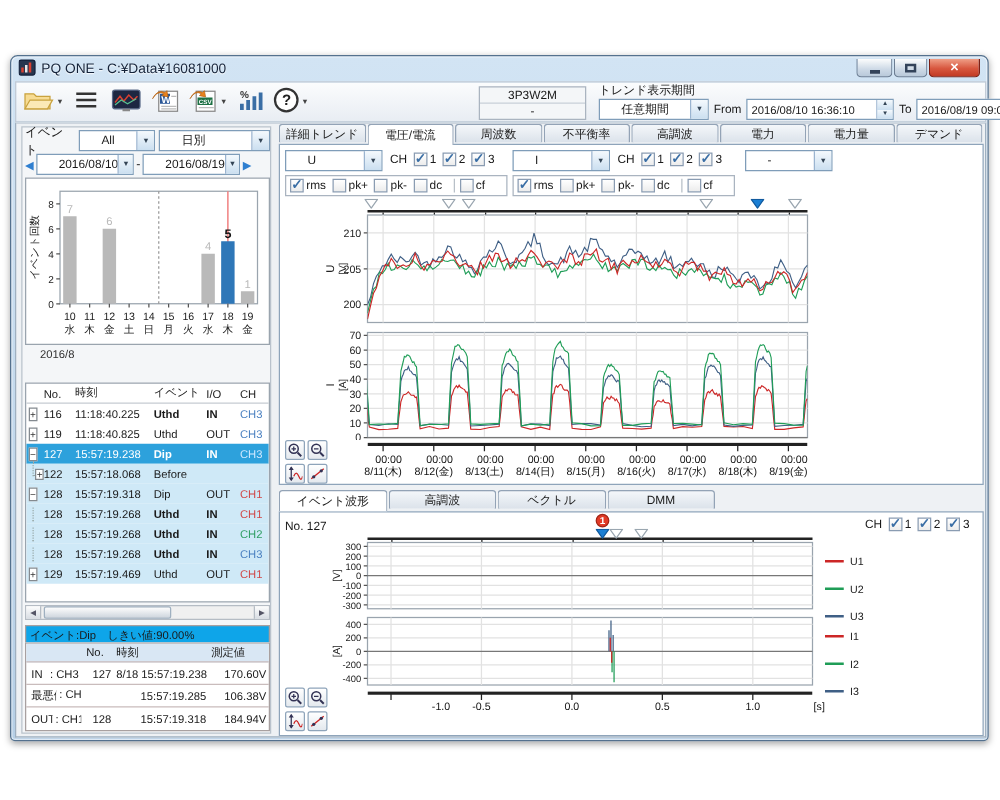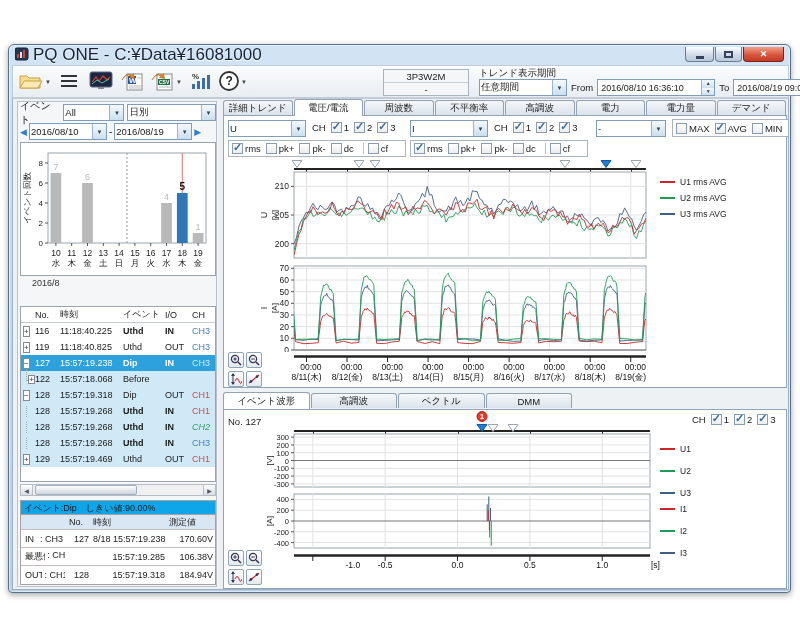--- a/index.html
+++ b/index.html
@@ -1,36 +1,36 @@
 <!DOCTYPE html>
 <html><head>
 <meta charset="utf-8">
 <style>
 *{margin:0;padding:0;box-sizing:border-box}
 html,body{width:800px;height:640px}
 body{font-family:"Liberation Sans",sans-serif;background:#fff;position:relative;font-size:10px;color:#1a1a1a;overflow:hidden}
 .window{position:absolute;left:8px;top:44px;width:783px;height:549px;border:1px solid #54718e;border-radius:6px 6px 4px 4px;background:linear-gradient(#d2e4f4,#b6cfe6);box-shadow:0 2px 6px rgba(0,0,0,.35),inset 0 0 0 1px rgba(255,255,255,.55)}
 .titlebar{position:absolute;left:0;top:0;right:0;height:20px;display:flex;align-items:center;padding:2px 6px;gap:4px}
-.title{font-size:17px;color:#15233a;text-shadow:0 1px 1px #fff}
+.title{font-size:11px;color:#15233a;text-shadow:0 1px 1px #fff}
 .winbtns{margin-left:auto;display:flex;gap:1px;align-self:flex-start}
 .wb{height:15px;border:1px solid #6c7d92;border-top:none;border-radius:0 0 4px 4px;display:flex;align-items:center;justify-content:center;font-size:9px;color:#33435a;background:linear-gradient(#fdfdfd,#cdd9e6 60%,#b9c9da);cursor:pointer}
 .wb.min{width:29px}.wb.max{width:27px}
 .wb.close{width:41px;background:linear-gradient(#f0a088,#d8573f 55%,#c13a24);border-color:#7e2014;color:#fff;font-weight:bold}
 .minglyph{width:8px;height:3px;background:#33435a;margin-top:6px}
 .maxglyph{width:9px;height:7px;border:2px solid #33435a}
 .toolbar{position:absolute;left:3px;top:20px;width:777px;height:33px;background:linear-gradient(#fbfcfd,#e8edf3);border:1px solid #c2cbd6;display:flex;align-items:center;padding:2px 4px;gap:3px}
 .tbtn{height:27px;min-width:30px;display:flex;align-items:center;justify-content:center;border:1px solid transparent;border-radius:2px;cursor:pointer;gap:1px}
 .caret-s{font-size:6px;color:#444}
 .wiringbox{position:absolute;left:370px;top:3px;width:86px;height:27px;border:1px solid #aab4c0;background:#f4f6f8;text-align:center}
 .wiringbox div{height:13px;line-height:13px;border-bottom:1px solid #c8d0d8;font-size:9.5px}
 .wiringbox div:last-child{border-bottom:none}
 .period{position:absolute;left:466px;top:0;display:flex;flex-direction:column}
 .plabel{font-size:9.5px;height:13px;line-height:13px}
 .prow{display:flex;align-items:center;gap:4px}
-.dd{border:1px solid #7f9db9;background:#fff;height:17px;display:flex;align-items:center;font-size:9.5px;padding-left:1px;cursor:pointer}
+.dd{border:1px solid #7f9db9;background:#fff;height:17px;display:flex;align-items:center;font-size:9.5px;padding-left:17px;cursor:pointer}
 .dd .caret{margin-left:auto;width:14px;height:15px;background:linear-gradient(#f4f9fd,#cbdff0);border-left:1px solid #9ab4d0;display:flex;align-items:center;justify-content:center;font-size:6px;color:#345}
 .spin{border:1px solid #7f9db9;background:#fff;height:17px;display:flex;align-items:center;font-size:9px;padding-left:3px;cursor:text}
 .spin .ud{margin-left:auto;width:13px;height:15px;display:flex;flex-direction:column;border-left:1px solid #9ab4d0}
 .spin .ud span{flex:1;font-size:5px;line-height:7px;text-align:center;background:linear-gradient(#f4f9fd,#cbdff0);color:#345}
 .client{position:absolute;left:3px;top:53px;width:777px;height:492px;background:#eef1f4;border:1px solid #9fb0c0;border-top:1px solid #c2cbd6;overflow:hidden}
 
 .leftpanel{position:absolute;left:4px;top:2px;width:200px;height:486px;background:#f4f6f8;border:1px solid #b9c2cc}
 .lp-row1{position:absolute;left:2px;top:2px;width:196px;height:17px;display:flex;align-items:center;gap:3px}
 .lp-row2{position:absolute;left:2px;top:21px;width:196px;height:17px;display:flex;align-items:center;gap:2px}
 .navarrow{color:#2f7fd0;font-size:9px;cursor:pointer}
@@ -53,21 +53,21 @@
 .hs-thumb{position:absolute;left:2px;top:0;width:60%;height:100%;background:linear-gradient(#fdfdfd,#cfd6de);border:1px solid #9fb0c0;border-radius:2px;cursor:pointer}
 .dtitle{position:absolute;left:2px;top:398px;width:196px;height:14px;border:1px solid #a8a0a0;border-bottom:none;background:#0ea5e9;font-size:9px;padding:1px 3px}
 .dtable{position:absolute;left:2px;top:412px;width:196px;background:#fff;border:1px solid #a8a0a0;font-size:9px}
 .drow{display:grid;grid-template-columns:46px 24px 76px 48px;border-bottom:1px solid #c9bcbc;height:18px;align-items:center}
 .drow:last-child{border-bottom:none}
 .drow.header{background:#d9e7f4;height:15px}
 .drow span{padding:0 2px;overflow:hidden;white-space:nowrap}
 .drow .num{text-align:right}
 .dlabel{display:flex;justify-content:space-between}
 
-.tabstrip{position:absolute;display:flex;align-items:center;height:17px}
+.tabstrip{position:absolute;display:flex;align-items:flex-start;height:17px}
 .tab{height:15px;flex:1;display:flex;align-items:center;justify-content:center;font-size:9.5px;border:1px solid #93a3b6;border-bottom:none;border-radius:3px 3px 0 0;background:linear-gradient(#f4f7fa,#dbe2ea);margin-right:1px;cursor:pointer;white-space:nowrap;padding:0 4px}
 .tab.active{height:17px;background:#fff;z-index:3}
 .panelbox{position:absolute;background:#fff;border:1px solid #8ea4ba}
 .cb{width:11px;height:11px;border:1px solid #8a9cb2;background:linear-gradient(#fff,#ececec);display:inline-block;position:relative;vertical-align:middle;cursor:pointer}
 .cb.on::after{content:"✓";position:absolute;left:0px;top:-3px;font-size:11px;font-weight:bold;color:#3a6ea5}
 .cblab{font-size:9.5px;margin:0 5px 0 2px;vertical-align:middle}
 .grp{position:absolute;border:1px solid #aab4c0;display:flex;align-items:center;padding:0 3px;background:#fff}
 .vdiv{width:1px;height:11px;background:#b8c0c8;margin:0 4px}
 .chgrp{position:absolute;display:flex;align-items:center}
 .legend{position:absolute;display:flex;flex-direction:column;gap:0}
@@ -345,21 +345,21 @@
             <span style="font-weight: bold;">Uthd</span>
             <span style="font-weight: bold;">IN</span>
             <span style="color: rgb(208, 72, 72);">CH1</span>
           </div>
           <div class="evrow hl">
             <span><span class="treeline"></span></span>
             <span>128</span>
             <span class="c-time">15:57:19.268</span>
             <span style="font-weight: bold;">Uthd</span>
             <span style="font-weight: bold;">IN</span>
-            <span style="color: rgb(47, 158, 99); font-style: italic;">CH2</span>
+            <span style="color: rgb(47, 158, 99);">CH2</span>
           </div>
           <div class="evrow hl">
             <span><span class="treeline"></span></span>
             <span>128</span>
             <span class="c-time">15:57:19.268</span>
             <span style="font-weight: bold;">Uthd</span>
             <span style="font-weight: bold;">IN</span>
             <span style="color: rgb(74, 128, 192);">CH3</span>
           </div>
           <div class="evrow hl">
@@ -449,28 +449,20 @@
           <span class="cb on"></span>
           <span class="cblab">1</span>
           <span class="cb on"></span>
           <span class="cblab">2</span>
           <span class="cb on"></span>
           <span class="cblab">3</span>
         </span>
       <span class="dd" style="position:absolute;left:372px;top:4px;width:70px">
           <span>-</span>
           <span class="caret">▼</span>
-        </span>
-      <span class="grp" id="trend-stats" style="left:448px;top:3px;height:18px">
-          <span class="cb"></span>
-          <span class="cblab">MAX</span>
-          <span class="cb on"></span>
-          <span class="cblab">AVG</span>
-          <span class="cb"></span>
-          <span class="cblab">MIN</span>
         </span>
       <span class="grp" id="trend-meas1" style="left:4px;top:24px;height:17px;width:178px">
           <span class="cb on"></span>
           <span class="cblab">rms</span>
           <span class="cb"></span>
           <span class="cblab">pk+</span>
           <span class="cb"></span>
           <span class="cblab">pk-</span>
           <span class="cb"></span>
           <span class="cblab">dc</span>
@@ -543,34 +535,20 @@
             <text x="31" y="48" text-anchor="end" font-size="8.5" fill="#222">205</text>
             <line x1="36" y1="73.66666666666667" x2="388" y2="73.66666666666667" stroke="#e2e2e2"></line>
             <line x1="33" y1="73.66666666666667" x2="36" y2="73.66666666666667" stroke="#555"></line>
             <text x="31" y="76.66666666666667" text-anchor="end" font-size="8.5" fill="#222">200</text>
             <path d="M36.0 73.9 L38.4 67.8 L40.8 56.9 L43.1 51.0 L45.5 47.8 L47.9 42.6 L50.3 42.7 L52.6 37.5 L55.0 33.3 L57.4 37.4 L59.8 40.0 L62.2 35.3 L64.5 37.2 L66.9 39.5 L69.3 39.0 L71.7 35.0 L74.1 31.9 L76.4 34.7 L78.8 42.1 L81.2 40.2 L83.6 39.2 L85.9 43.8 L88.3 37.0 L90.7 39.7 L93.1 35.5 L95.5 35.9 L97.8 33.4 L100.2 26.8 L102.6 27.5 L105.0 34.7 L107.4 36.3 L109.7 33.5 L112.1 39.4 L114.5 38.0 L116.9 43.7 L119.2 44.0 L121.6 49.0 L124.0 46.0 L126.4 38.8 L128.8 35.6 L131.1 35.7 L133.5 30.1 L135.9 31.7 L138.3 28.8 L140.6 22.9 L143.0 25.4 L145.4 32.0 L147.8 38.2 L150.2 41.1 L152.5 39.6 L154.9 40.1 L157.3 33.6 L159.7 32.0 L162.1 28.6 L164.4 23.3 L166.8 27.2 L169.2 16.5 L171.6 25.0 L173.9 24.6 L176.3 35.5 L178.7 39.7 L181.1 42.0 L183.5 40.5 L185.8 40.9 L188.2 41.2 L190.6 35.8 L193.0 40.0 L195.4 31.6 L197.7 26.9 L200.1 33.3 L202.5 30.3 L204.9 35.6 L207.2 33.4 L209.6 27.9 L212.0 31.1 L214.4 20.7 L216.8 21.5 L219.1 21.4 L221.5 28.4 L223.9 30.0 L226.3 34.9 L228.6 34.9 L231.0 39.4 L233.4 38.0 L235.8 43.9 L238.2 40.4 L240.5 34.9 L242.9 34.0 L245.3 29.3 L247.7 29.5 L250.1 32.7 L252.4 31.0 L254.8 32.4 L257.2 37.0 L259.6 34.7 L261.9 40.9 L264.3 39.7 L266.7 36.5 L269.1 41.3 L271.5 35.9 L273.8 30.8 L276.2 39.6 L278.6 35.2 L281.0 44.9 L283.4 43.2 L285.7 41.1 L288.1 43.1 L290.5 39.3 L292.9 39.3 L295.2 36.5 L297.6 40.7 L300.0 43.2 L302.4 41.0 L304.8 41.0 L307.1 47.9 L309.5 46.1 L311.9 51.7 L314.3 51.8 L316.6 43.3 L319.0 45.4 L321.4 46.4 L323.8 43.7 L326.2 48.1 L328.5 49.7 L330.9 53.0 L333.3 56.1 L335.7 49.8 L338.1 48.0 L340.4 47.7 L342.8 52.5 L345.2 50.4 L347.6 54.0 L349.9 61.1 L352.3 59.1 L354.7 56.4 L357.1 56.9 L359.5 53.1 L361.8 43.6 L364.2 44.4 L366.6 37.9 L369.0 42.2 L371.4 47.1 L373.7 48.8 L376.1 56.1 L378.5 60.2 L380.9 55.6 L383.2 51.4 L385.6 44.8 L388.0 42.1" fill="none" stroke="#3f5f85" stroke-width="0.9" clip-path="url(#clip0)"></path>
             <path d="M36.0 80.5 L38.4 70.6 L40.8 61.2 L43.1 59.1 L45.5 47.8 L47.9 48.9 L50.3 45.6 L52.6 40.5 L55.0 46.3 L57.4 45.7 L59.8 42.0 L62.2 42.9 L64.5 44.6 L66.9 45.7 L69.3 43.3 L71.7 37.6 L74.1 40.3 L76.4 42.1 L78.8 45.1 L81.2 42.7 L83.6 46.6 L85.9 42.5 L88.3 45.4 L90.7 43.7 L93.1 41.8 L95.5 37.4 L97.8 38.8 L100.2 39.2 L102.6 38.2 L105.0 38.0 L107.4 41.1 L109.7 44.8 L112.1 41.8 L114.5 49.2 L116.9 46.9 L119.2 51.3 L121.6 51.7 L124.0 45.9 L126.4 50.5 L128.8 41.9 L131.1 44.3 L133.5 39.5 L135.9 43.2 L138.3 43.4 L140.6 35.9 L143.0 39.7 L145.4 46.1 L147.8 40.8 L150.2 43.0 L152.5 41.3 L154.9 44.7 L157.3 39.3 L159.7 42.7 L162.1 43.1 L164.4 35.6 L166.8 36.5 L169.2 35.1 L171.6 41.4 L173.9 41.5 L176.3 43.6 L178.7 41.8 L181.1 42.3 L183.5 47.7 L185.8 44.7 L188.2 52.1 L190.6 47.3 L193.0 46.9 L195.4 46.4 L197.7 42.3 L200.1 44.5 L202.5 40.7 L204.9 42.4 L207.2 39.0 L209.6 37.6 L212.0 38.0 L214.4 37.2 L216.8 33.4 L219.1 37.8 L221.5 40.9 L223.9 44.9 L226.3 40.2 L228.6 47.2 L231.0 45.4 L233.4 43.5 L235.8 46.8 L238.2 42.3 L240.5 40.8 L242.9 42.6 L245.3 44.6 L247.7 37.8 L250.1 37.5 L252.4 42.0 L254.8 37.4 L257.2 37.5 L259.6 45.0 L261.9 46.2 L264.3 44.0 L266.7 46.5 L269.1 41.9 L271.5 45.3 L273.8 44.0 L276.2 45.8 L278.6 45.5 L281.0 50.2 L283.4 52.8 L285.7 45.1 L288.1 48.1 L290.5 50.1 L292.9 46.4 L295.2 45.0 L297.6 47.8 L300.0 44.5 L302.4 46.3 L304.8 50.6 L307.1 48.8 L309.5 51.7 L311.9 52.2 L314.3 52.9 L316.6 52.7 L319.0 55.9 L321.4 49.3 L323.8 57.7 L326.2 60.7 L328.5 57.1 L330.9 59.6 L333.3 58.8 L335.7 59.8 L338.1 54.7 L340.4 55.9 L342.8 55.3 L345.2 57.5 L347.6 59.9 L349.9 66.1 L352.3 65.2 L354.7 58.0 L357.1 56.9 L359.5 57.8 L361.8 52.4 L364.2 53.3 L366.6 48.2 L369.0 51.2 L371.4 56.6 L373.7 55.2 L376.1 65.4 L378.5 68.6 L380.9 60.7 L383.2 61.9 L385.6 54.4 L388.0 50.7" fill="none" stroke="#1f9d57" stroke-width="0.9" clip-path="url(#clip0)"></path>
             <path d="M36.0 85.2 L38.4 74.7 L40.8 64.6 L43.1 60.4 L45.5 51.2 L47.9 47.1 L50.3 41.6 L52.6 42.7 L55.0 36.7 L57.4 40.2 L59.8 44.8 L62.2 43.0 L64.5 41.9 L66.9 43.2 L69.3 42.3 L71.7 40.2 L74.1 32.5 L76.4 38.7 L78.8 43.0 L81.2 46.1 L83.6 41.5 L85.9 41.9 L88.3 38.3 L90.7 39.0 L93.1 39.5 L95.5 39.2 L97.8 33.7 L100.2 30.8 L102.6 33.6 L105.0 34.8 L107.4 40.1 L109.7 43.0 L112.1 41.8 L114.5 40.7 L116.9 43.0 L119.2 42.3 L121.6 46.2 L124.0 49.7 L126.4 39.4 L128.8 44.6 L131.1 39.5 L133.5 34.2 L135.9 39.0 L138.3 32.5 L140.6 33.0 L143.0 39.4 L145.4 38.5 L147.8 36.9 L150.2 44.7 L152.5 42.2 L154.9 36.3 L157.3 39.4 L159.7 37.8 L162.1 39.0 L164.4 34.4 L166.8 30.4 L169.2 32.6 L171.6 35.5 L173.9 39.2 L176.3 43.8 L178.7 40.2 L181.1 38.9 L183.5 39.6 L185.8 42.2 L188.2 45.2 L190.6 40.3 L193.0 37.4 L195.4 40.1 L197.7 32.4 L200.1 33.9 L202.5 41.6 L204.9 39.2 L207.2 42.2 L209.6 33.2 L212.0 33.0 L214.4 34.0 L216.8 32.1 L219.1 29.2 L221.5 38.5 L223.9 39.7 L226.3 37.9 L228.6 36.7 L231.0 45.5 L233.4 40.4 L235.8 49.0 L238.2 40.6 L240.5 38.2 L242.9 40.8 L245.3 42.9 L247.7 38.3 L250.1 40.4 L252.4 39.8 L254.8 34.1 L257.2 38.0 L259.6 39.7 L261.9 40.7 L264.3 44.1 L266.7 39.4 L269.1 43.8 L271.5 41.4 L273.8 37.4 L276.2 39.2 L278.6 40.8 L281.0 46.3 L283.4 47.7 L285.7 50.7 L288.1 44.7 L290.5 39.6 L292.9 41.5 L295.2 39.8 L297.6 39.9 L300.0 46.4 L302.4 41.8 L304.8 47.0 L307.1 46.7 L309.5 54.3 L311.9 49.7 L314.3 47.8 L316.6 48.8 L319.0 49.4 L321.4 44.1 L323.8 49.4 L326.2 50.3 L328.5 56.7 L330.9 57.2 L333.3 53.5 L335.7 59.2 L338.1 55.7 L340.4 53.1 L342.8 55.8 L345.2 53.1 L347.6 58.8 L349.9 62.6 L352.3 61.5 L354.7 55.3 L357.1 56.6 L359.5 55.8 L361.8 52.2 L364.2 47.2 L366.6 49.6 L369.0 47.4 L371.4 49.3 L373.7 54.4 L376.1 64.1 L378.5 60.8 L380.9 58.2 L383.2 54.2 L385.6 53.4 L388.0 47.9" fill="none" stroke="#cc2626" stroke-width="0.9" clip-path="url(#clip0)"></path>
             <text x="9" y="45" font-size="9" fill="#222" transform="rotate(-90 9 45)" text-anchor="middle">U</text>
             <text x="19" y="45" font-size="8" fill="#222" transform="rotate(-90 19 45)" text-anchor="middle">[V]</text>
           </svg></div>
-      <div class="legend" id="leg-u-trend" style="left:436px;top:58px">
-          <div class="legitem">
-            <span class="legline" style="background: rgb(204, 38, 38);"></span>
-            <span class="leglab">U1 rms AVG</span>
-          </div>
-          <div class="legitem">
-            <span class="legline" style="background: rgb(31, 157, 87);"></span>
-            <span class="leglab">U2 rms AVG</span>
-          </div>
-          <div class="legitem">
-            <span class="legline" style="background: rgb(63, 95, 133);"></span>
-            <span class="leglab">U3 rms AVG</span>
-          </div>
-        </div>
       <div class="chart" style="left:34px;top:148px"><svg width="392" height="88">
             <clipPath id="clip1">
               <rect x="36" y="2" width="352" height="84"></rect>
             </clipPath>
             <rect x="36" y="2" width="352" height="84" fill="#fff" stroke="#9aa4ae"></rect>
             <line x1="48.48313183649971" y1="2" x2="48.48313183649971" y2="86" stroke="#e2e2e2"></line>
             <line x1="89.01278065630397" y1="2" x2="89.01278065630397" y2="86" stroke="#e2e2e2"></line>
             <line x1="129.54242947610823" y1="2" x2="129.54242947610823" y2="86" stroke="#e2e2e2"></line>
             <line x1="170.0720782959125" y1="2" x2="170.0720782959125" y2="86" stroke="#e2e2e2"></line>
             <line x1="210.60172711571673" y1="2" x2="210.60172711571673" y2="86" stroke="#e2e2e2"></line>

